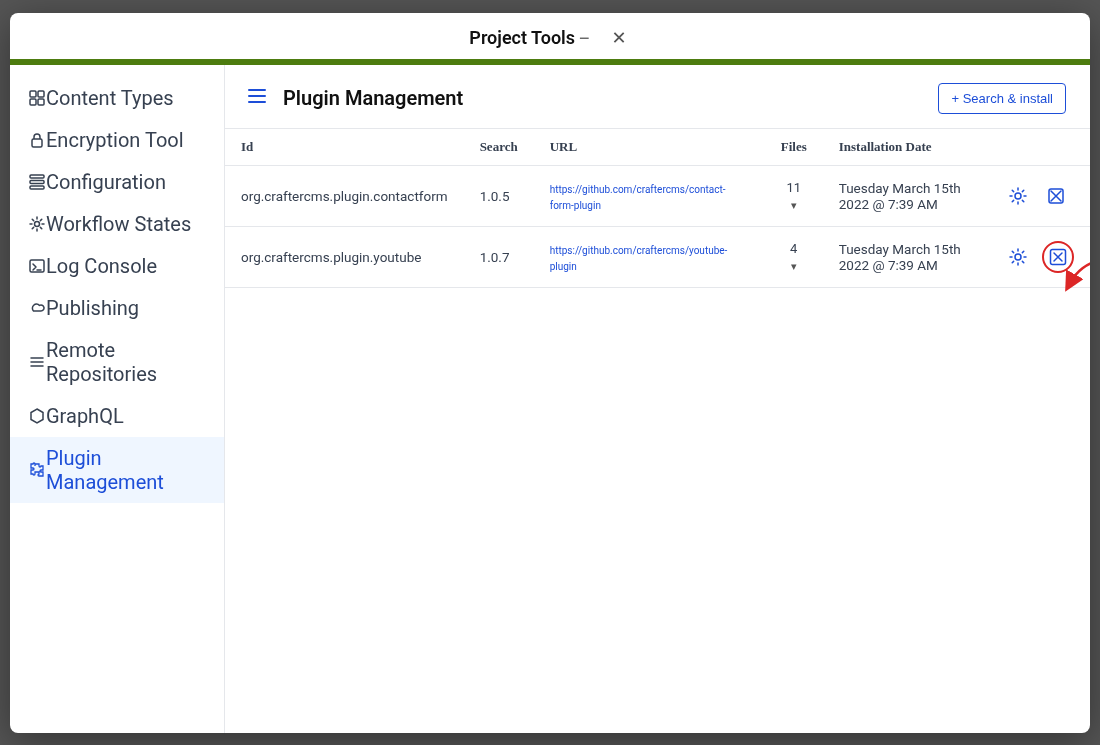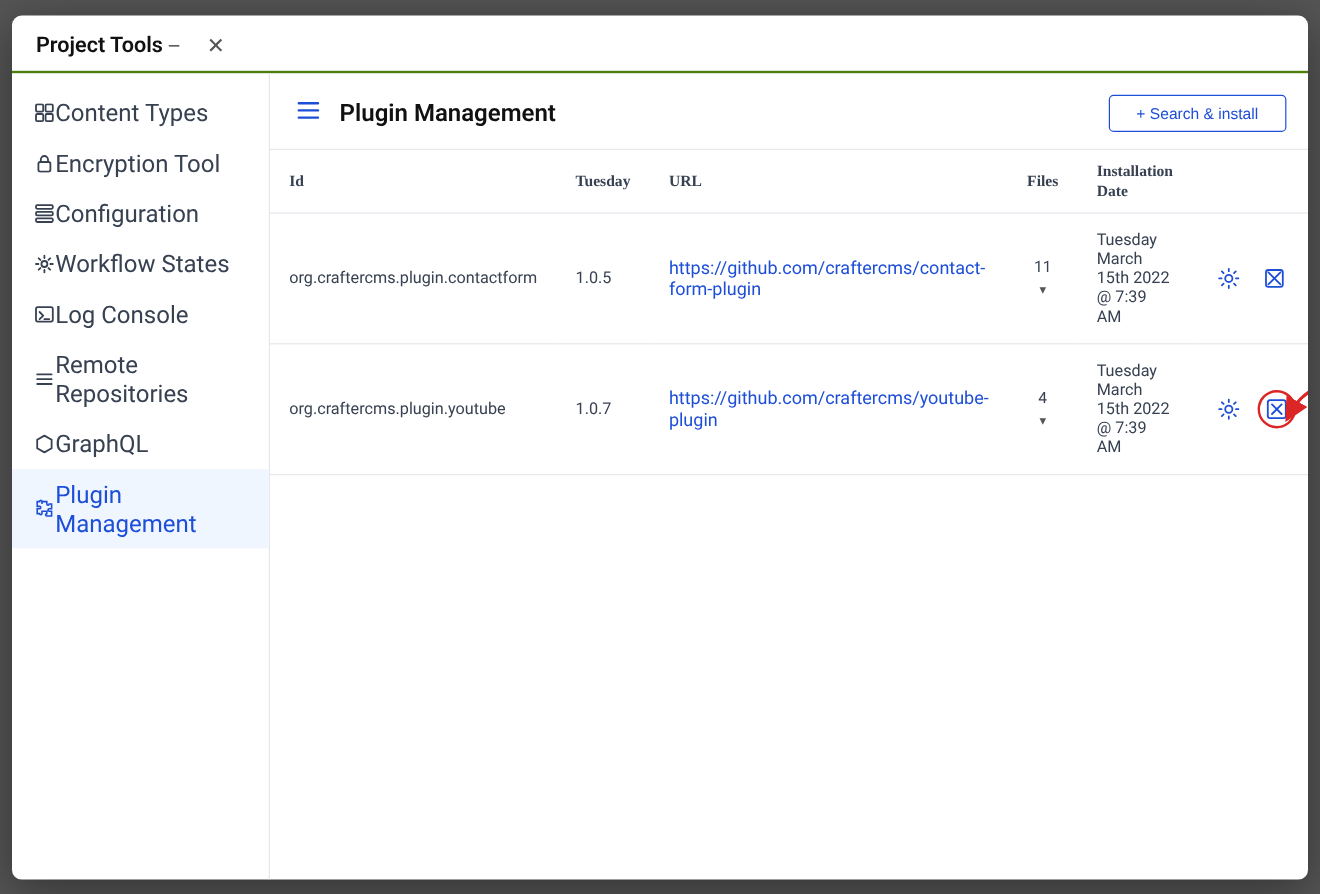--- a/index.html
+++ b/index.html
@@ -17,23 +17,23 @@
       width: 1080px;
       min-height: 720px;
       box-shadow: 0 8px 40px rgba(0,0,0,0.4);
       display: flex;
       flex-direction: column;
       overflow: hidden;
     }
     .modal-header {
       display: flex;
       align-items: center;
-      justify-content: flex-start;
+      justify-content: center;
       padding: 14px 20px 10px 20px;
-      border-bottom: 2px solid #4d7c0f;
+      border-bottom: 6px solid #4d7c0f;
     }
     .modal-title {
       font-size: 18px;
       font-weight: 600;
       color: #111;
     }
     .modal-controls {
       display: flex;
       gap: 14px;
     }
@@ -109,21 +109,21 @@
       flex: 1;
     }
     .search-install-btn {
       display: flex;
       align-items: center;
       gap: 6px;
       background: #fff;
       border: 1.5px solid #1d4ed8;
       color: #1d4ed8;
       border-radius: 4px;
-      padding: 7px 22px;
+      padding: 7px 12px;
       font-size: 13px;
       cursor: pointer;
       font-weight: 500;
     }
     
     .table-area {
       flex: 1;
       overflow: auto;
     }
     table {
@@ -146,21 +146,21 @@
       padding: 14px 16px;
       color: #374151;
       vertical-align: middle;
     }
     tbody tr {
       border-bottom: 1px solid #e5e7eb;
     }
     .link-cell a {
       color: #1d4ed8;
       text-decoration: none;
-      font-size: 15px;
+      font-size: 10px;
     }
     .files-cell {
       display: flex;
       align-items: center;
       gap: 4px;
       font-size: 13px;
       flex-direction: column;
     }
     .chevron-down {
       font-size: 11px;
@@ -259,20 +259,28 @@
       <div class="sidebar-item">
         <span class="sidebar-icon">
           <svg width="16" height="16" viewBox="0 0 16 16" fill="none">
             <rect x="1" y="2" width="14" height="12" rx="1.5" stroke="currentColor" stroke-width="1.5"></rect>
             <path d="M4 6l3 3-3 3M8 12h4" stroke="currentColor" stroke-width="1.5" stroke-linecap="round" stroke-linejoin="round"></path>
           </svg>
         </span>
         <span>Log Console</span>
       </div>
 
+      <div class="sidebar-item">
+        <span class="sidebar-icon">
+          <svg width="16" height="16" viewBox="0 0 16 16" fill="none">
+            <path d="M12 11a3 3 0 1 0-1.5-5.6A4 4 0 1 0 4.5 11H12z" stroke="currentColor" stroke-width="1.5" stroke-linejoin="round"></path>
+          </svg>
+        </span>
+        <span>Publishing</span>
+      </div>
 
       <div class="sidebar-item">
         <span class="sidebar-icon">
           <svg width="16" height="16" viewBox="0 0 16 16" fill="none">
             <path d="M2 4h12M2 8h12M2 12h12" stroke="currentColor" stroke-width="1.5" stroke-linecap="round"></path>
           </svg>
         </span>
         <span>Remote Repositories</span>
       </div>
 
@@ -305,21 +313,21 @@
         </button>
         <span class="content-title">Plugin Management</span>
         <button class="search-install-btn">+ Search &amp; install</button>
       </div>
 
       <div class="table-area">
         <table>
           <thead>
             <tr>
               <th>Id</th>
-              <th>Tuesday</th>
+              <th>Search</th>
               <th>URL</th>
               <th>Files</th>
               <th>Installation Date</th>
               <th></th>
             </tr>
           </thead>
           <tbody>
 
             <tr class="table-row">
               <td>org.craftercms.plugin.contactform</td>

